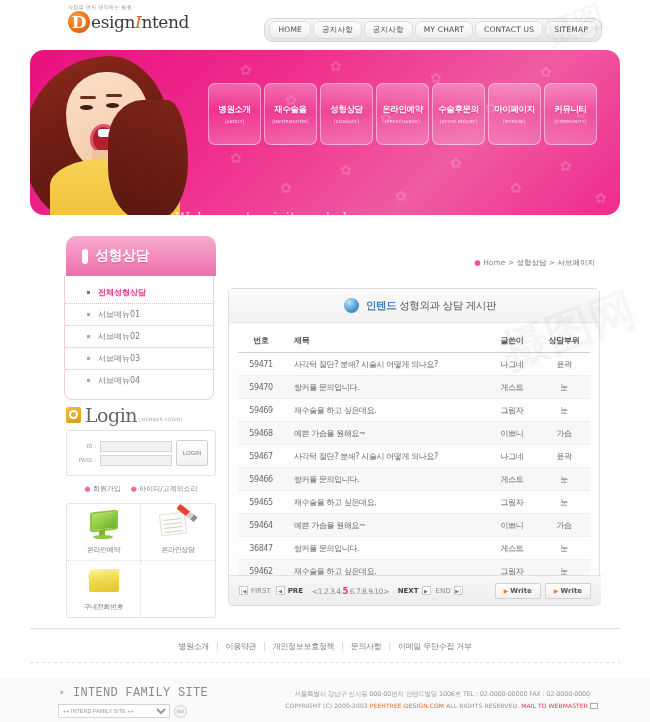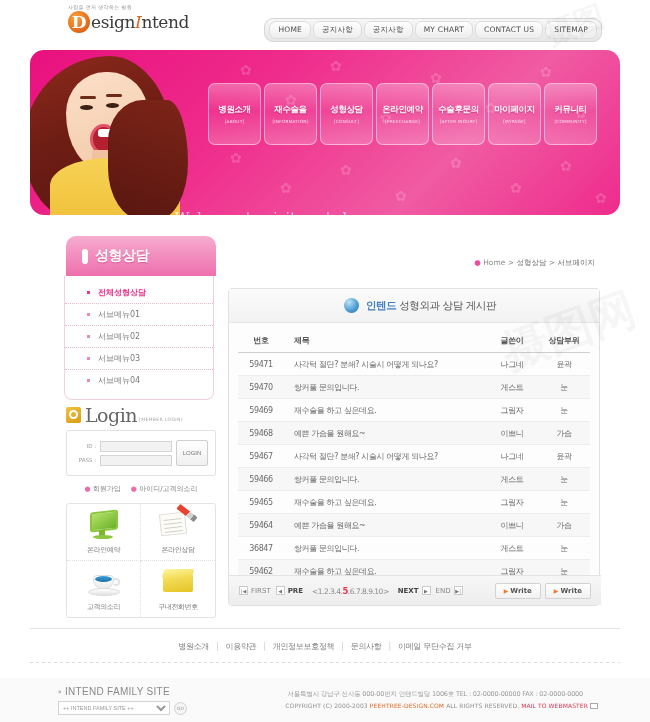--- a/index.html
+++ b/index.html
@@ -269,32 +269,32 @@
   .fnav{
     position:absolute; left:0; top:641px; width:650px; text-align:center;
     font-size:8px; color:#7d7d7d; letter-spacing:-.3px;
   }
   .fnav i{color:#cfcfcf;font-style:normal;margin:0 7px;}
   .fline2{position:absolute;left:30px;top:662px;width:590px;height:1px;
     background:repeating-linear-gradient(90deg,#ddd 0 3px,transparent 3px 6px);}
   .fbottom{position:absolute;left:0;top:678px;width:650px;height:44px;background:#fafafa;}
 
   .family{position:absolute;left:58px;top:686px;}
-  .family .hd{font-size:10px;color:#8a8a8a;letter-spacing:.3px;
-    font-family:Liberation Sans, sans-serif;}
+  .family .hd{font-size:12px;color:#8a8a8a;letter-spacing:.3px;
+    font-family:Liberation Mono, monospace;}
   .family .hd .d{color:#bbb;}
   .family .row{display:flex;align-items:center;margin-top:4px;}
   .family select{
     width:112px;height:14px;font-size:5.5px;color:#999;border:1px solid #d4d4d4;
     background:#fff;
   }
   .gobtn{width:13px;height:13px;border-radius:50%;border:1px solid #cfcfcf;background:#f5f5f5;
     font-size:4.5px;color:#999;margin-left:4px;display:flex;align-items:center;justify-content:center;cursor:pointer;}
 
-  .addr{position:absolute;right:67px;top:690px;text-align:center;
+  .addr{position:absolute;right:60px;top:690px;text-align:center;
     font-size:6.5px;color:#9a9a9a;letter-spacing:-.2px;}
   .copy{position:absolute;right:52px;top:702px;text-align:right;
     font-size:6px;color:#8f8f8f;letter-spacing:.1px;}
   .copy b{color:#e06a2a;font-weight:normal;}
   .copy .ml{color:#e8344f;}
   .env{display:inline-block;width:8px;height:6px;border:1px solid #aaa;background:#fff;
     margin-left:2px;vertical-align:-1px;}
 </style>
 </head>
 <body>
@@ -465,29 +465,20 @@
             <i style="top:9px;"></i>
             <i style="top:13px;"></i>
             <i style="top:17px;"></i>
           </div>
         <div class="pen"></div>
       </div>
       <div class="lbl">온라인상담</div>
     </div>
     <div class="icell">
       <div class="ic-art">
-        <div class="saucer"></div>
-          <div class="cup"></div>
-          <div class="coffee"></div>
-          <div class="handle"></div>
-      </div>
-      <div class="lbl">고객의소리</div>
-    </div>
-    <div class="icell">
-      <div class="ic-art">
         <div class="cbox"></div>
           <div class="clid"></div>
       </div>
       <div class="lbl">구내전화번호</div>
     </div>
   </div>
 
   <div class="content">
     <div class="content-head">
       <div class="ball"></div>

